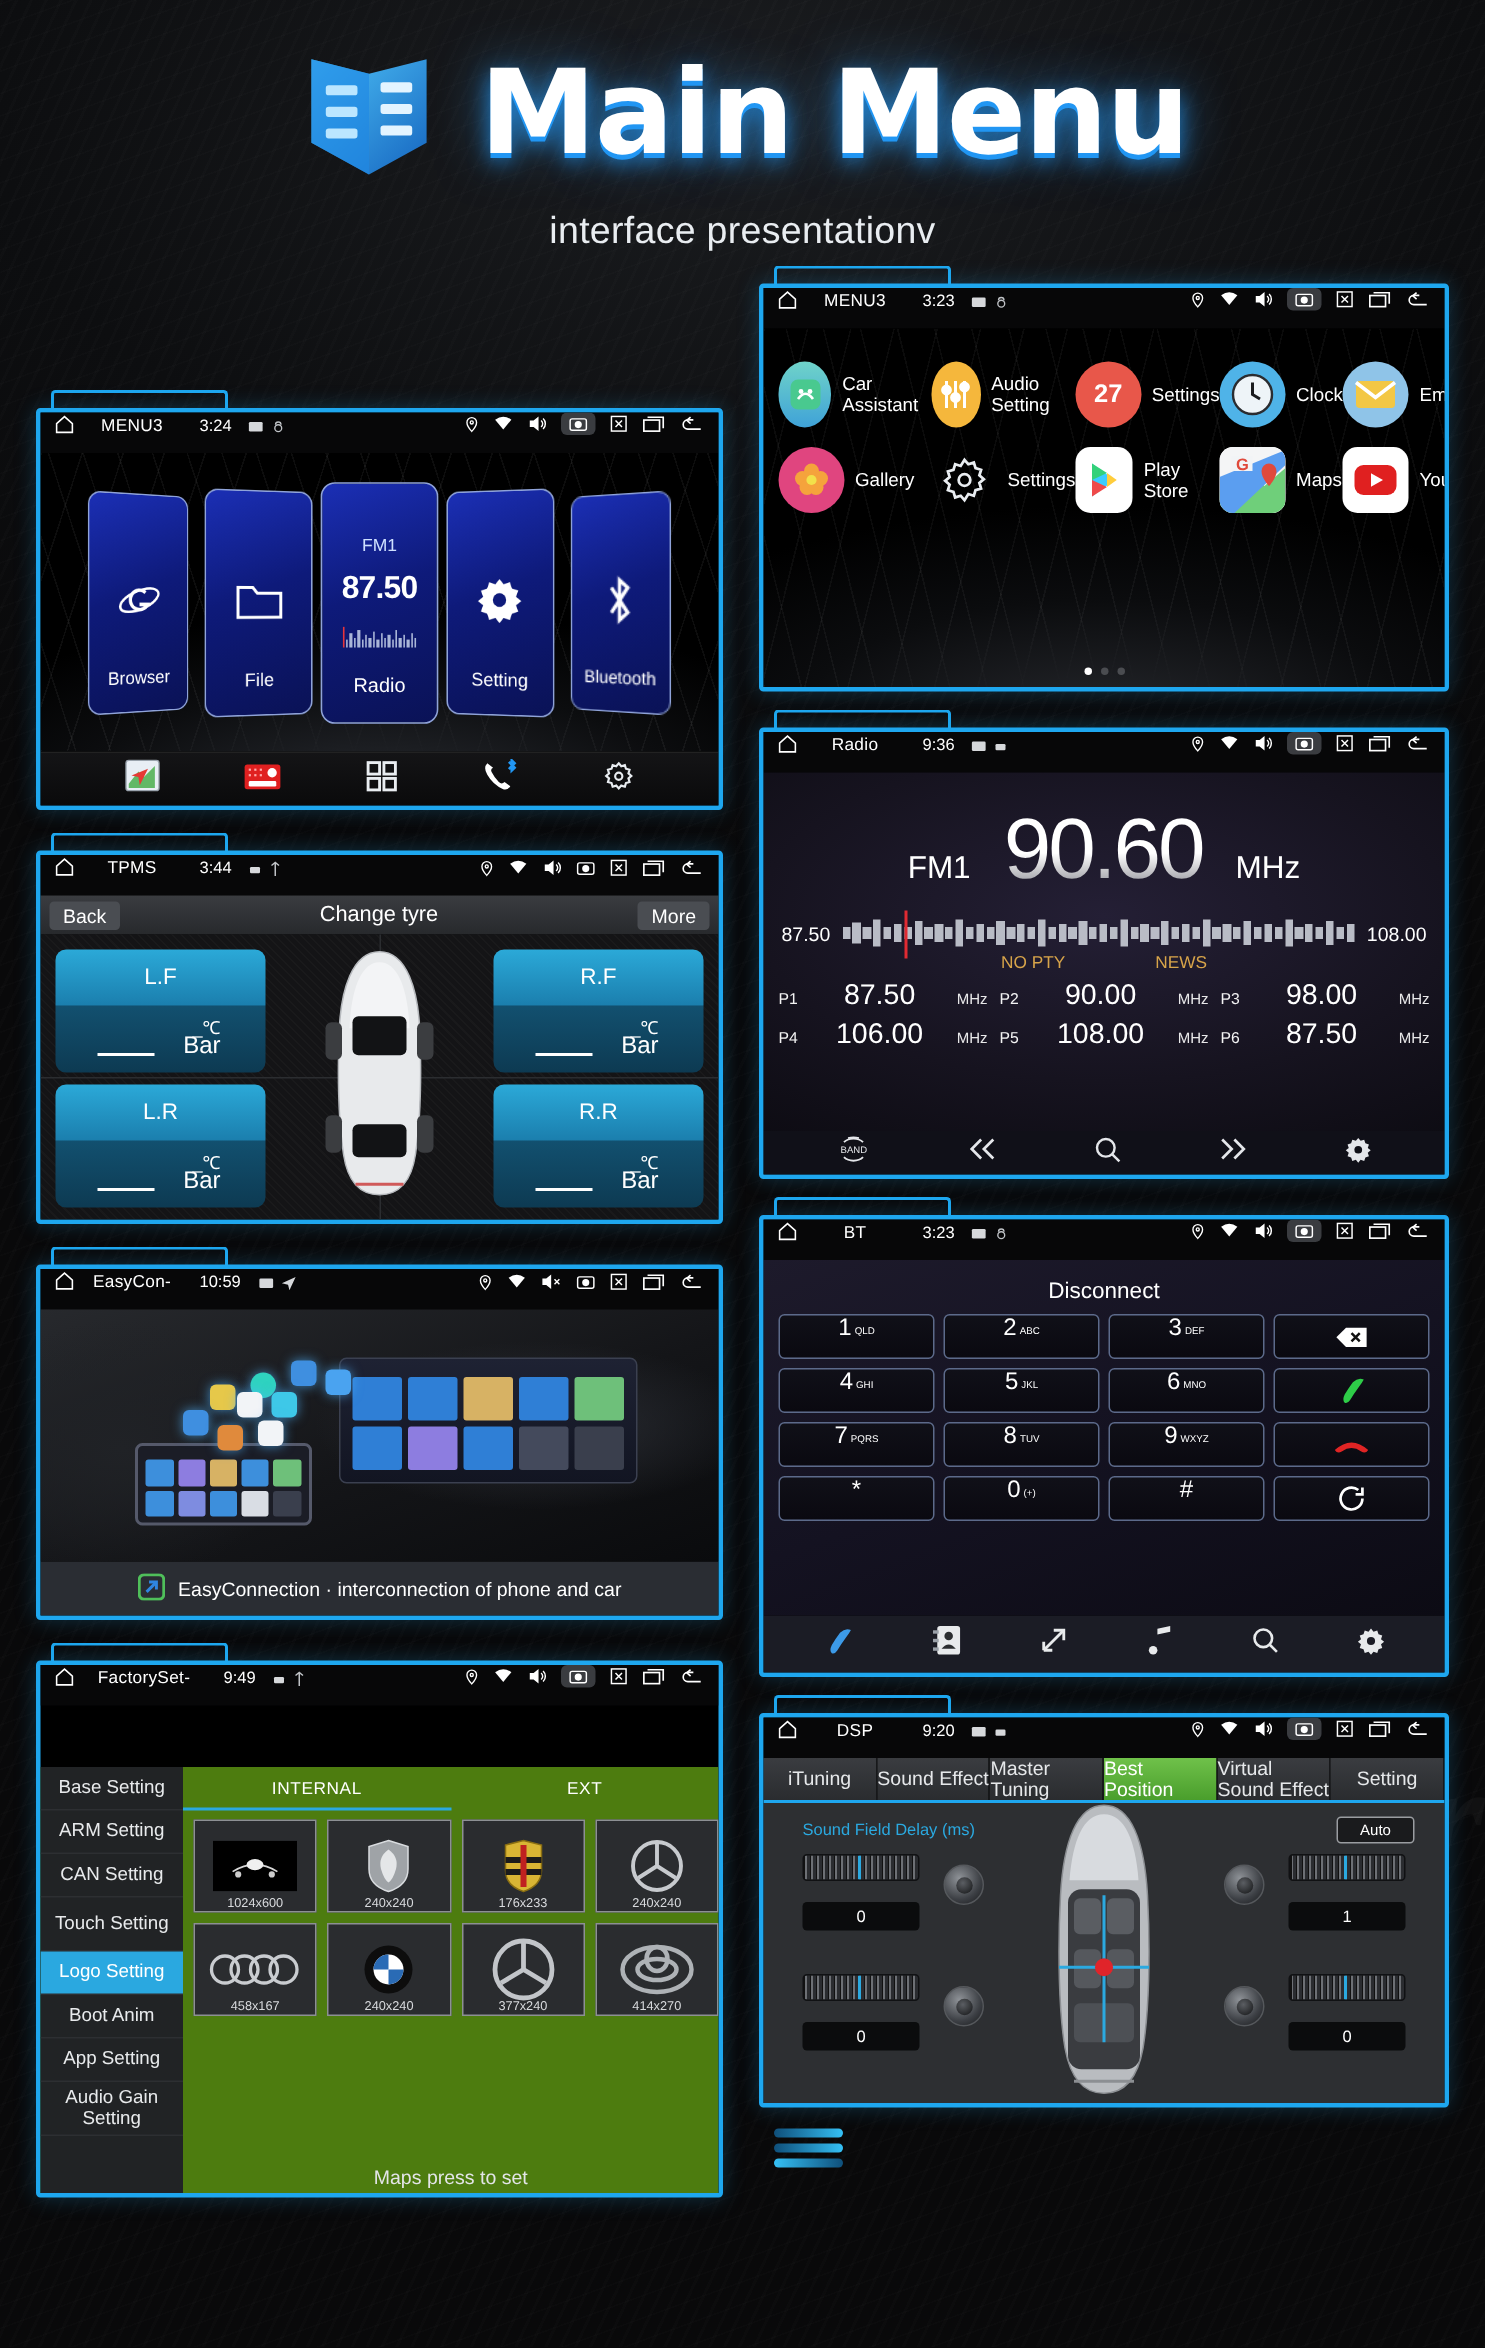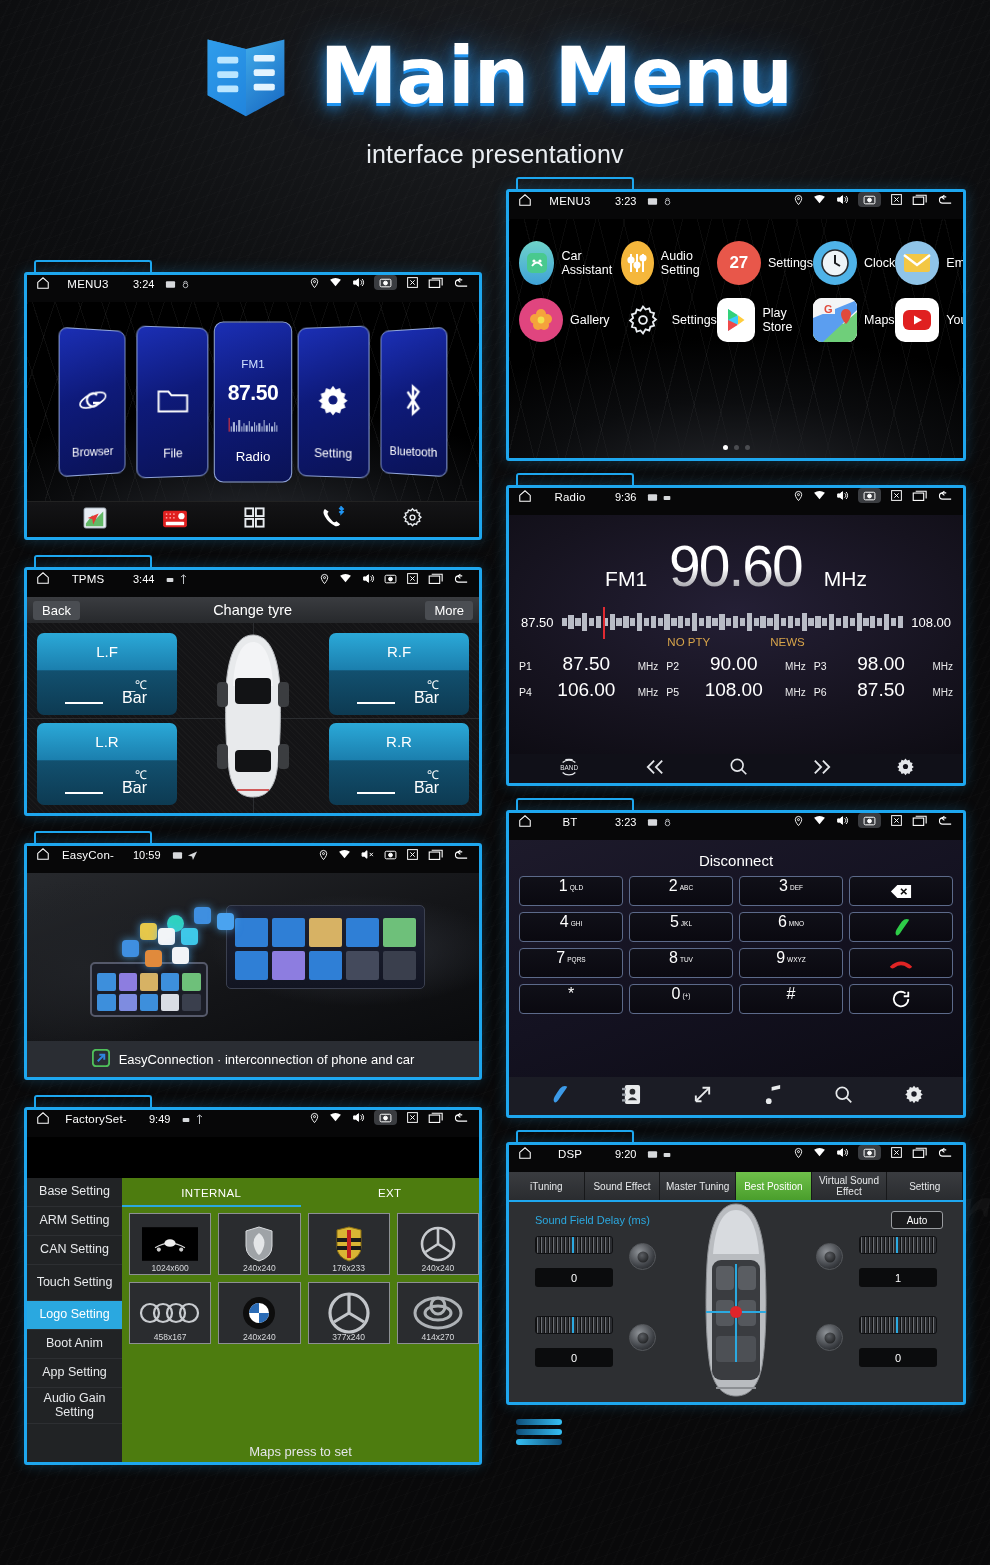--- a/index.html
+++ b/index.html
@@ -217,22 +217,22 @@
   .bt-key{height:30px;border:1px solid #5c6a8a;border-radius:4px;
      background:linear-gradient(#101018,#0a0910);display:flex;align-items:baseline;
      justify-content:center;gap:2px;color:#fff;}
   .bt-key .num{font-size:16px;} .bt-key .sub{font-size:6.5px;position:relative;top:-1px;}
   .bt-key.icon{align-items:center;}
   .bt-dock{height:38px;background:#1b1c25;display:flex;align-items:center;
      justify-content:space-around;padding:0 14px;}
 
   
   .dsp-tabs{display:flex;height:30px;border-bottom:2px solid #1ea7ef;}
-  .dsp-tab{flex:1;display:flex;align-items:center;justify-content:center;text-align:center;
-     color:#e6e8ea;font-size:10px;line-height:1.1;
+  .dsp-tab{flex:1;display:flex;align-items:center;justify-content:center;
+     color:#e6e8ea;font-size:13px;line-height:1.1;
      background:linear-gradient(#3a3c40,#2a2c2f);border-right:1px solid #17181a;}
   .dsp-tab.on{background:linear-gradient(#6fc14a,#4a9e2c);color:#fff;}
   .dsp-body{position:relative;height:200px;background:#2d2f32;}
   .dsp-lbl{position:absolute;left:26px;top:12px;color:#2ba9e0;font-size:11px;}
   .dsp-auto{position:absolute;right:20px;top:9px;width:52px;height:18px;border:1px solid #9a9da1;
      border-radius:3px;background:#1a1b1d;color:#fff;font-size:10px;display:flex;
      align-items:center;justify-content:center;}
   .knob{position:absolute;width:78px;height:18px;border-radius:3px;overflow:hidden;
      background:repeating-linear-gradient(90deg,#111 0 1px,#6d7075 1px 2px,#2a2c30 2px 4px);
      border:1px solid #101113;}

